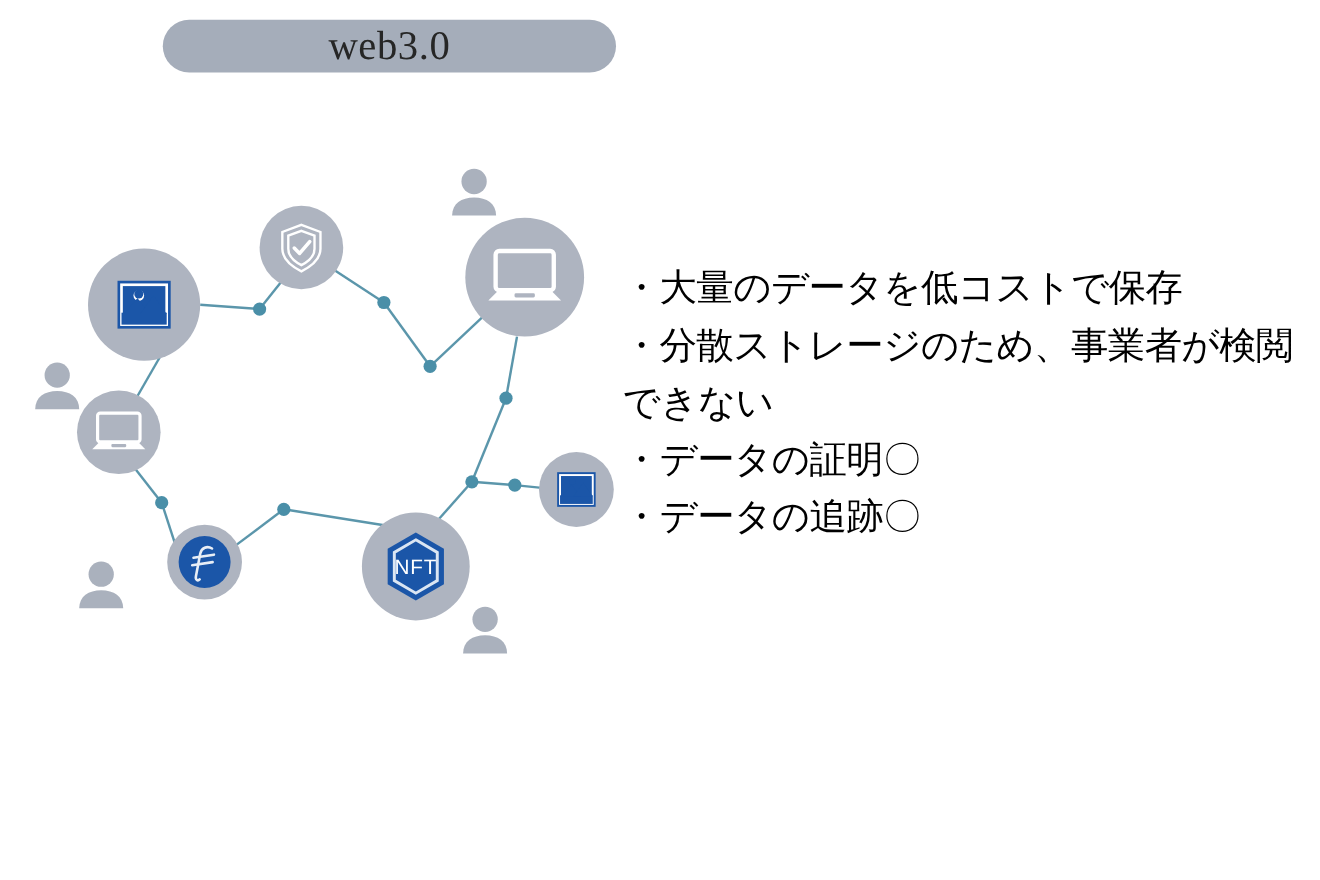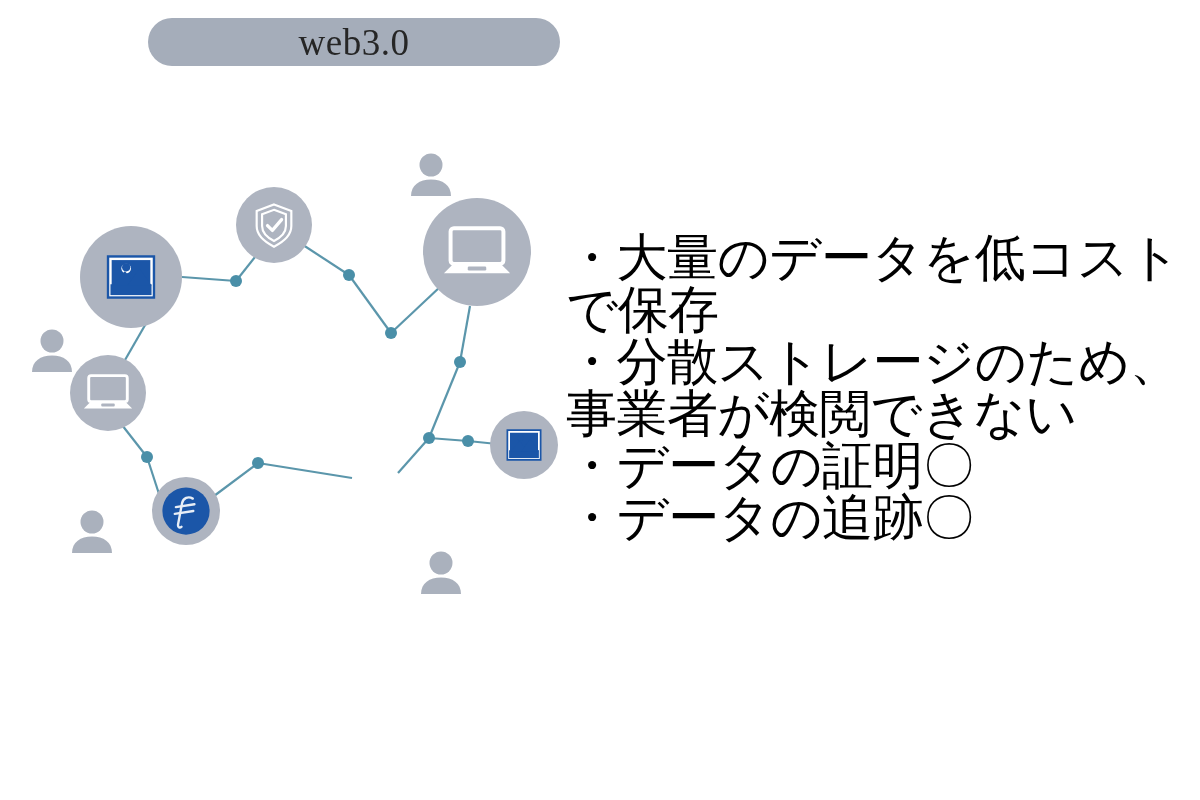--- a/index.html
+++ b/index.html
@@ -67,22 +67,22 @@
   .person {
     position: absolute;
   }
 
   
   #info-text {
     position: absolute;
     left: 566px;
     top: 236px;
     width: 620px;
-    font-family: Liberation Mono, monospace;
-    font-size: 51px;
+    font-family: Liberation Sans, sans-serif;
+    font-size: 34px;
     line-height: 52px;
     color: #000000;
     letter-spacing: -0.5px;
     white-space: pre-wrap;
     word-break: break-all;
   }
 </style>
 </head>
 <body>
 
@@ -162,20 +162,27 @@
 
   <div class="node" style="left:152px; top:477px; width:68px; height:68px;">
     <svg width="54" height="54" viewBox="0 0 48 48">
       <circle cx="24" cy="24" r="21" fill="#1b56a8"></circle>
       <path d="M30,13 C26,10.5 21.5,12.5 20.5,17 L17,35.5 C16.4,38.5 18.5,39.5 20,38" fill="none" stroke="#e8eef6" stroke-width="2.1" stroke-linecap="round"></path>
       <path d="M15,20.5 L31.5,18" fill="none" stroke="#e8eef6" stroke-width="2.1" stroke-linecap="round"></path>
       <path d="M14,26.5 L30.5,24" fill="none" stroke="#e8eef6" stroke-width="2.1" stroke-linecap="round"></path>
     </svg>
   </div>
 
+  <div class="node" style="left:329px; top:466px; width:98px; height:98px;">
+    <svg width="70" height="70" viewBox="0 0 52 52">
+      <path d="M26,3 L45,14 L45,38 L26,49 L7,38 L7,14 Z" fill="#1b56a8"></path>
+      <path d="M26,8 L40.5,16.5 L40.5,35.5 L26,44 L11.5,35.5 L11.5,16.5 Z" fill="none" stroke="#dbe6f3" stroke-width="2"></path>
+      <text x="26" y="31" text-anchor="middle" fill="#ffffff" font-family="Liberation Sans, sans-serif" font-size="14" font-weight="400" letter-spacing="0.5">NFT</text>
+    </svg>
+  </div>
 
   <div class="node" style="left:490px; top:411px; width:68px; height:68px;">
     <svg width="42" height="42" viewBox="0 0 48 48">
       <rect x="4" y="6" width="40" height="36" fill="#1b56a8"></rect>
       <rect x="7" y="9" width="34" height="30" fill="none" stroke="#ffffff" stroke-width="2"></rect>
       <rect x="7" y="30" width="34" height="9" fill="#1b56a8"></rect>
       <path d="M9,31 L19,19 L28,31 Z" fill="#1b56a8"></path>
       <path d="M21,31 L31,17 L41,31 Z" fill="#1b56a8"></path>
       <circle cx="20" cy="16" r="3.4" fill="#1b56a8"></circle>
     </svg>

